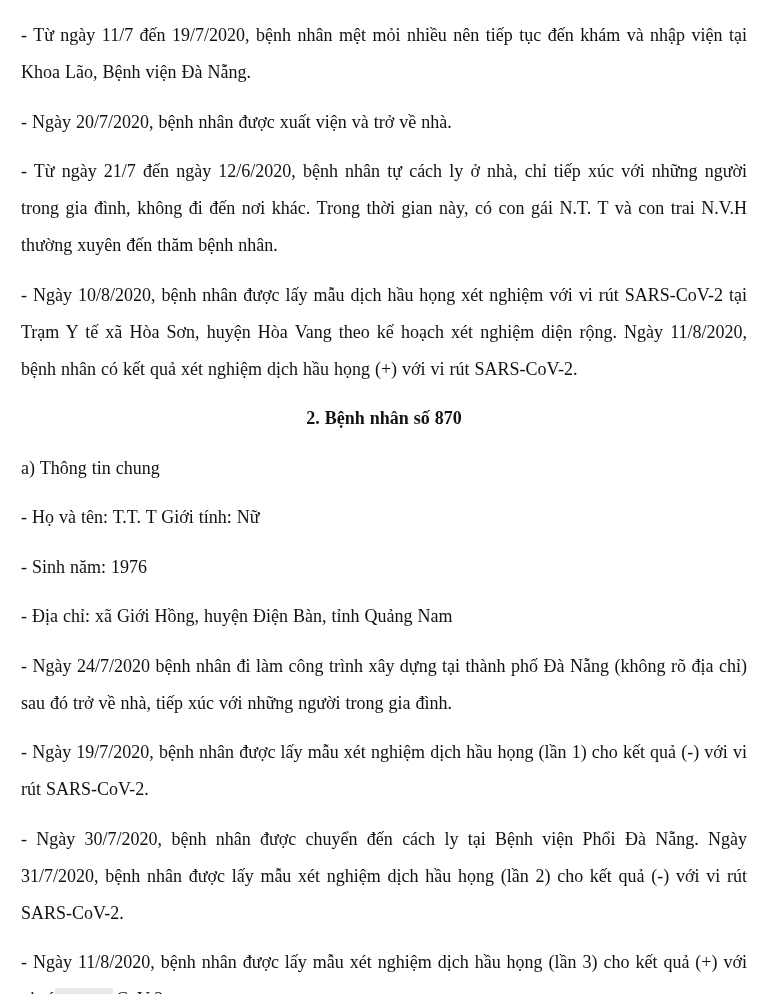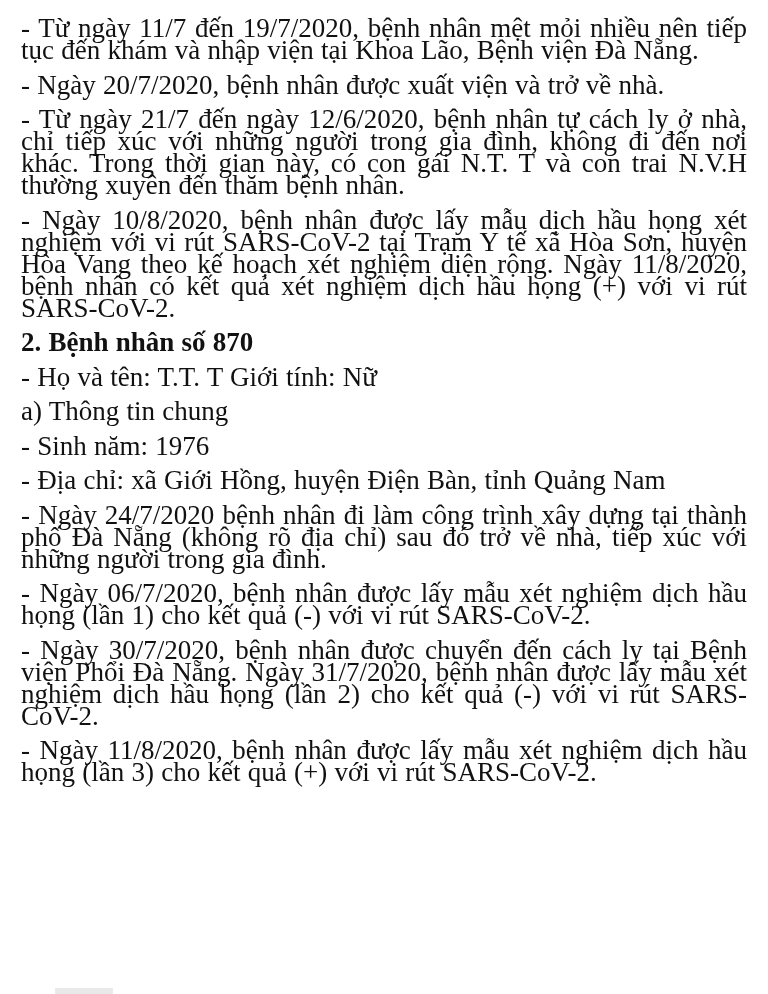--- a/index.html
+++ b/index.html
@@ -13,51 +13,51 @@
     color: #111111;
   }
   .page {
     box-sizing: border-box;
     width: 768px;
     height: 994px;
     padding: 4.5px 21px 0 21px;
   }
   .page p {
     margin: 12.5px 0;
-    font-size: 27px;
-    line-height: 22px;
+    font-size: 18px;
+    line-height: 37px;
     text-align: justify;
     word-spacing: 0.5px;
   }
   .page p.heading {
     font-weight: bold;
-    text-align: left;
+    text-align: center;
   }
   .artifact {
     position: absolute;
     left: 55px;
     bottom: 0;
     width: 58px;
     height: 6px;
     background: #e9e9e9;
     border-radius: 1px;
   }
 </style>
 </head>
 <body>
 
 <div class="page">
   <p>- Từ ngày 11/7 đến 19/7/2020, bệnh nhân mệt mỏi nhiều nên tiếp tục đến khám và nhập viện tại Khoa Lão, Bệnh viện Đà Nẵng.</p>
   <p>- Ngày 20/7/2020, bệnh nhân được xuất viện và trở về nhà.</p>
   <p>- Từ ngày 21/7 đến ngày 12/6/2020, bệnh nhân tự cách ly ở nhà, chỉ tiếp xúc với những người trong gia đình, không đi đến nơi khác. Trong thời gian này, có con gái N.T. T và con trai N.V.H thường xuyên đến thăm bệnh nhân.</p>
   <p>- Ngày 10/8/2020, bệnh nhân được lấy mẫu dịch hầu họng xét nghiệm với vi rút SARS-CoV-2 tại Trạm Y tế xã Hòa Sơn, huyện Hòa Vang theo kế hoạch xét nghiệm diện rộng. Ngày 11/8/2020, bệnh nhân có kết quả xét nghiệm dịch hầu họng (+) với vi rút SARS-CoV-2.</p>
   <p class="heading">2. Bệnh nhân số 870</p>
+  <p>a) Thông tin chung</p>
   <p>- Họ và tên: T.T. T Giới tính: Nữ</p>
-  <p>a) Thông tin chung</p>
   <p>- Sinh năm: 1976</p>
   <p>- Địa chỉ: xã Giới Hồng, huyện Điện Bàn, tỉnh Quảng Nam</p>
   <p>- Ngày 24/7/2020 bệnh nhân đi làm công trình xây dựng tại thành phố Đà Nẵng (không rõ địa chỉ) sau đó trở về nhà, tiếp xúc với những người trong gia đình.</p>
-  <p>- Ngày 06/7/2020, bệnh nhân được lấy mẫu xét nghiệm dịch hầu họng (lần 1) cho kết quả (-) với vi rút SARS-CoV-2.</p>
+  <p>- Ngày 19/7/2020, bệnh nhân được lấy mẫu xét nghiệm dịch hầu họng (lần 1) cho kết quả (-) với vi rút SARS-CoV-2.</p>
   <p>- Ngày 30/7/2020, bệnh nhân được chuyển đến cách ly tại Bệnh viện Phổi Đà Nẵng. Ngày 31/7/2020, bệnh nhân được lấy mẫu xét nghiệm dịch hầu họng (lần 2) cho kết quả (-) với vi rút SARS-CoV-2.</p>
   <p>- Ngày 11/8/2020, bệnh nhân được lấy mẫu xét nghiệm dịch hầu họng (lần 3) cho kết quả (+) với vi rút SARS-CoV-2.</p>
 </div>
 
 <div class="artifact"></div>
 
 </body></html>

